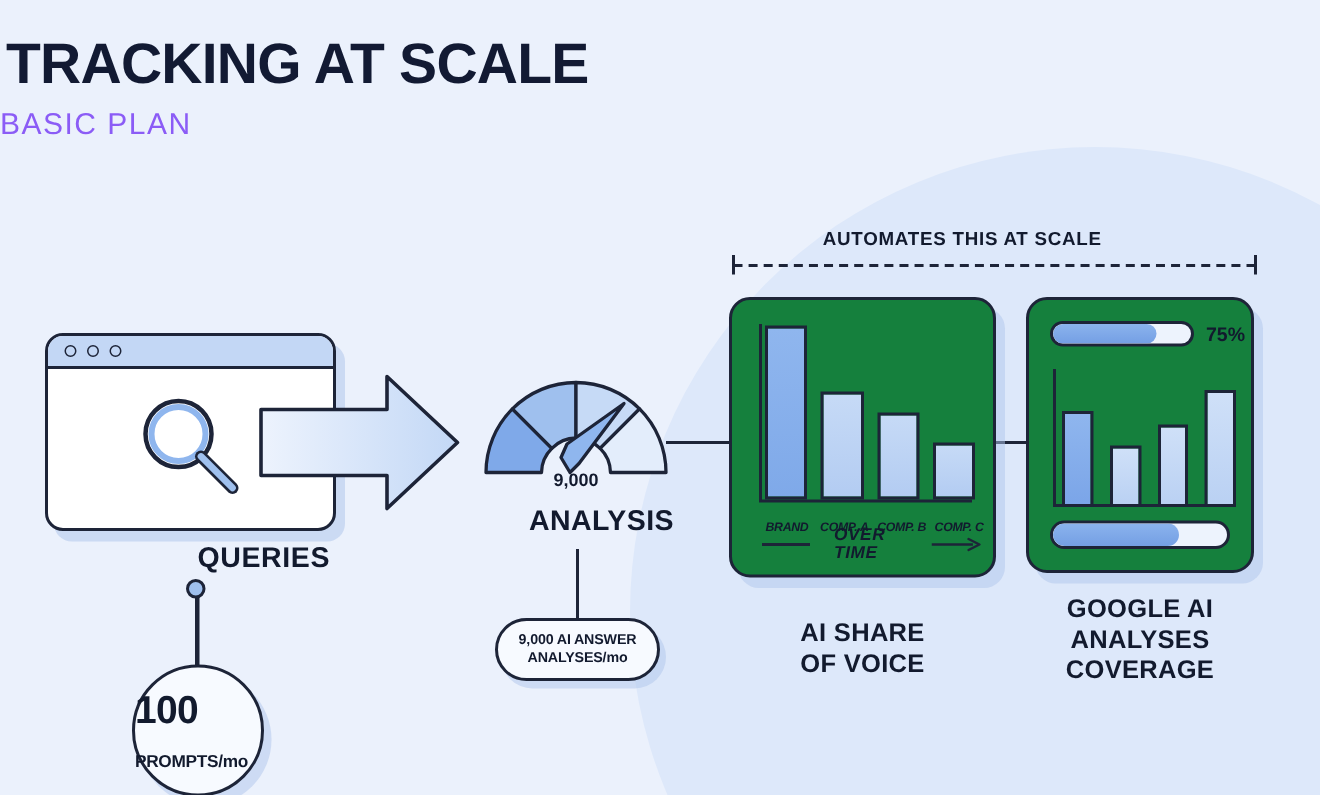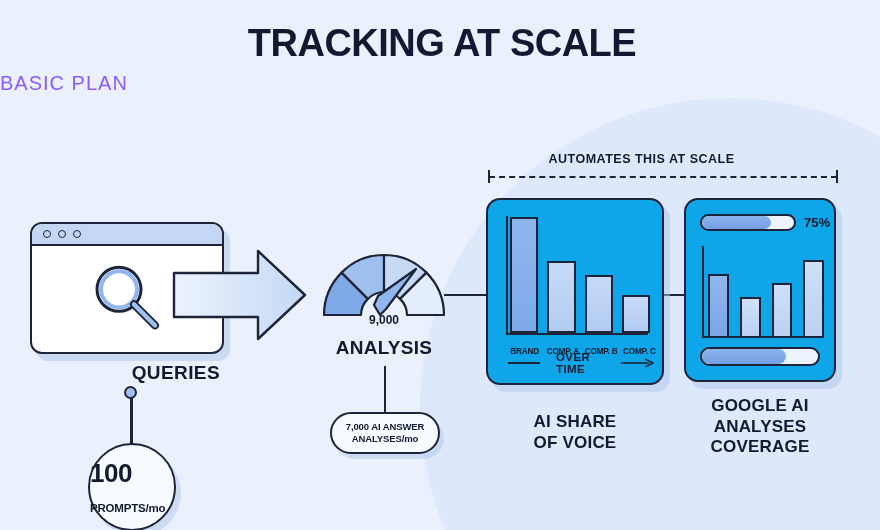--- a/index.html
+++ b/index.html
@@ -20,21 +20,21 @@
     border-radius:50%;
     background:#DDE8FA;
     z-index:0;
   }
 
   .layer{position:absolute;inset:0;z-index:2;}
 
   
   .title{
     position:absolute;left:4px;right:0;top:22px;
-    text-align:center;
+    text-align:left;
     font-size:38px;font-weight:bold;letter-spacing:-0.5px;
     color:#121a33;
   }
   .subtitle{
     position:absolute;left:0;right:0;top:72px;
     text-align:left;
     font-size:20px;font-weight:normal;letter-spacing:1px;
     color:#8b5cf6;
   }
 
@@ -76,21 +76,21 @@
   
   .big-arrow{position:absolute;left:172px;top:247px;}
 
   
   .gauge{position:absolute;left:318px;top:243px;}
   .gauge-value{
     position:absolute;left:318px;top:313px;width:132px;text-align:center;
     font-size:12px;font-weight:bold;
   }
   .gauge-label{
-    position:absolute;left:300px;top:337px;width:168px;text-align:center;
+    position:absolute;left:317px;top:337px;width:168px;text-align:center;
     font-size:19px;font-weight:bold;letter-spacing:.3px;
   }
   .gauge-stem{position:absolute;left:384px;top:366px;width:2.2px;height:46px;background:#1d2438;}
   .pill{
     position:absolute;left:330px;top:412px;width:110px;height:42px;
     border:2.4px solid #1d2438;border-radius:21px;background:#F7FAFF;
     box-sizing:border-box;display:flex;flex-direction:column;
     align-items:center;justify-content:center;line-height:1.25;
     box-shadow:4px 5px 0 rgba(176,198,235,.5);
   }
@@ -104,24 +104,24 @@
   .bracket{position:absolute;left:485px;top:170px;width:356px;height:14px;}
   .bracket .bline{
     position:absolute;left:4px;right:4px;top:6px;height:0;
     border-top:2.4px dashed #1d2438;
   }
   .bracket .cap{position:absolute;top:0;width:2.4px;height:13px;background:#1d2438;}
   .bracket .cap.l{left:3px;} .bracket .cap.r{right:3px;}
 
   
   .card{
-    position:absolute;background:#0ea5e9;border:2.5px solid #1d2438;border-radius:14px;
+    position:absolute;background:#15803d;border:2.5px solid #1d2438;border-radius:14px;
     box-shadow:6px 7px 0 rgba(176,198,235,.5);box-sizing:border-box;
   }
-  #card-sov{left:486px;top:198px;width:178px;height:187px;}
+  #card-sov{left:486px;top:198px;width:178px;height:187px;font-style:italic;}
   #card-gaio{left:684px;top:198px;width:152px;height:184px;}
 
   .card-caption{
     position:absolute;text-align:center;font-size:17px;font-weight:bold;
     line-height:1.22;letter-spacing:.2px;
   }
   #cap-sov{left:486px;top:412px;width:178px;}
   #cap-gaio{left:676px;top:396px;width:168px;}
 
   
@@ -210,21 +210,21 @@
       <path d="M23.6 29.6 A60 60 0 0 1 66 12 L66 49 A23 23 0 0 0 49.9 55.9 Z" fill="#9FC0EE" stroke="#1d2438" stroke-width="2.2" stroke-linejoin="round"></path>
       <path d="M66 12 A60 60 0 0 1 108.4 29.6 L82.1 55.9 A23 23 0 0 0 66 49 Z" fill="#C6DAF6" stroke="#1d2438" stroke-width="2.2" stroke-linejoin="round"></path>
       <path d="M108.4 29.6 A60 60 0 0 1 126 72 L89 72 A23 23 0 0 0 82.1 55.9 Z" fill="#E3EDFB" stroke="#1d2438" stroke-width="2.2" stroke-linejoin="round"></path>
 
       <path d="M62 72 L56 62 L60 53 L98 26 L68 66 Z" fill="#8FB6EE" stroke="#1d2438" stroke-width="2.2" stroke-linejoin="round"></path>
     </svg>
     <div class="gauge-value">9,000</div>
     <div class="gauge-label">ANALYSIS</div>
     <div class="gauge-stem"></div>
     <div class="pill">
-      <span>7,000 AI ANSWER</span>
+      <span>9,000 AI ANSWER</span>
       <span>ANALYSES/mo</span>
     </div>
 
     <div class="bracket-label">AUTOMATES THIS AT SCALE</div>
     <div class="bracket">
       <span class="cap l"></span>
       <span class="bline"></span>
       <span class="cap r"></span>
     </div>
 

